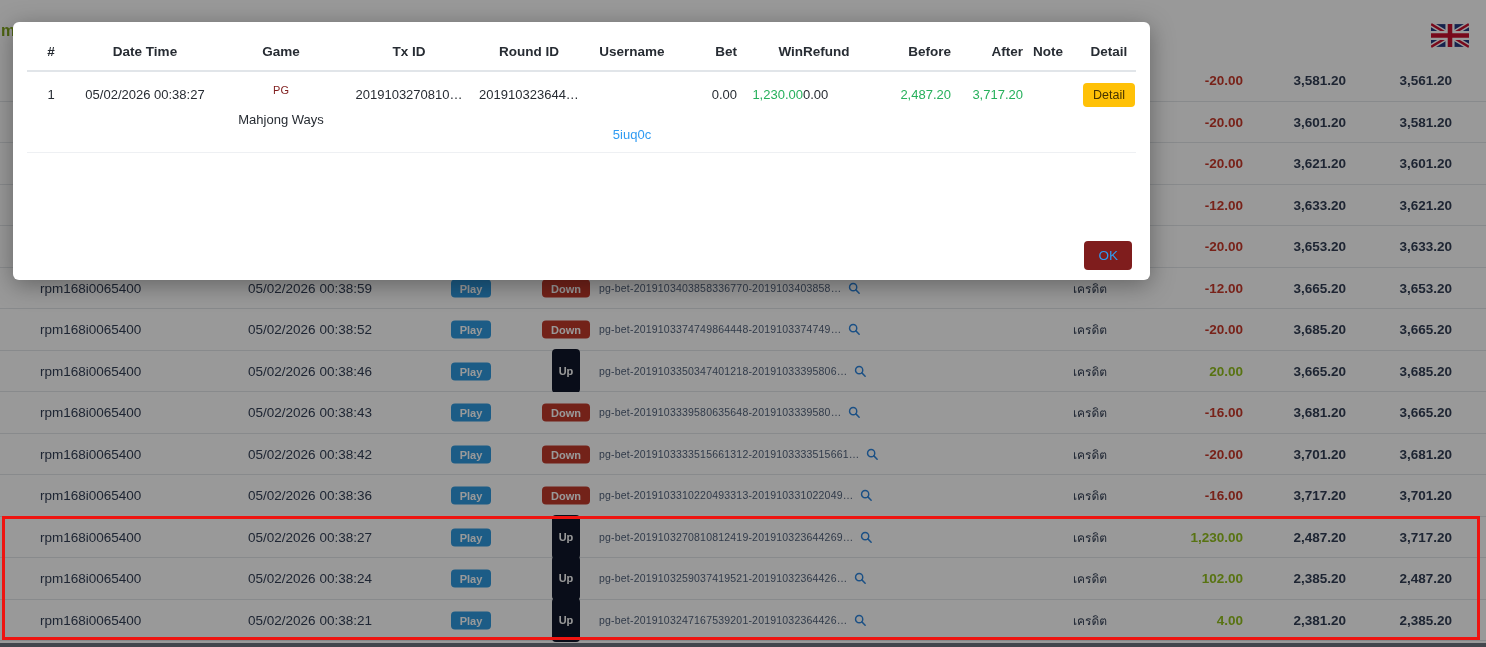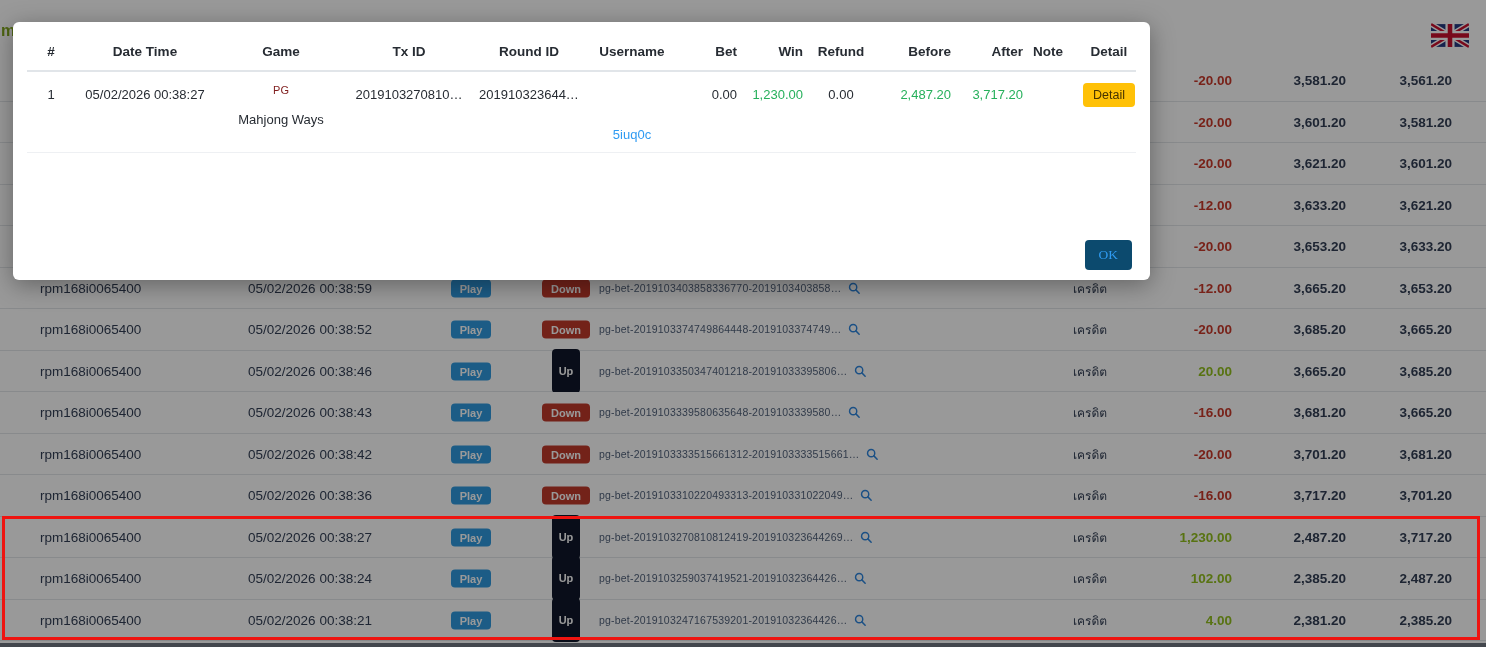--- a/index.html
+++ b/index.html
@@ -17,21 +17,21 @@
   .bg-row span { position:absolute; top:50%; transform:translateY(-50%); white-space:nowrap; }
   .c-user   { left:26px;  font-size:13.5px; color:#333f55;margin-left:14px; }
   .c-dt     { left:228px; width:164px; text-align:center; font-size:13.5px; color:#333f55; }
   .c-play   { left:440px; width:62px;  text-align:center; }
   .c-dir    { left:534px; width:64px;  text-align:center; }
   .c-tx     { left:599px; display:flex; align-items:center; gap:7px; }
   .tx-text  { position:static !important; transform:none !important; font-size:10.5px; color:#53637c; letter-spacing:.2px; }
   .search-ic{ position:static !important; transform:none !important; display:inline-flex; cursor:pointer; }
   .c-note   { left:1038px; width:104px; text-align:center; font-size:12px; color:#333f55;
               font-family:"Liberation Sans","DejaVu Sans",sans-serif; }
-  .c-amount { right:254px; width:130px; text-align:right; font-size:13.5px; font-weight:bold; }
+  .c-amount { right:243px; width:130px; text-align:right; font-size:13.5px; font-weight:bold; }
   .c-before { right:140px; width:110px; text-align:right; font-size:13.5px; font-weight:600; color:#333f55; }
   .c-after  { right:34px;  width:110px; text-align:right; font-size:13.5px; font-weight:600; color:#333f55; }
   .c-amount.neg { color:#c8392b; }
   .c-amount.pos { color:#93c01f; }
 
   .badge { display:inline-block; position:static !important; transform:none !important;
            font-size:11px; color:#fff; padding:3px 9px; border-radius:4px; font-weight:600; }
   .badge.play { background:#2f9ae0; }
   .badge.down { background:#c0392b; }
   .badge.up   { background:#0f172a; padding:16px 7px; }
@@ -52,38 +52,38 @@
             padding:0 20px 0 14px; border-bottom:1px solid #ecesf1; border-bottom:1px solid #eceef1; }
   .m-title { font-size:17px; font-weight:bold; color:#2e3d7c; }
   .m-close { color:#98a0a8; font-size:15px; font-weight:bold; cursor:pointer; line-height:1; }
   .m-body { padding:22px 14px 0 14px; }
   .mrow { display:flex; align-items:flex-start; }
   .mrow .mc { flex:0 0 auto; text-align:center; }
   .mrow .mc:nth-child(1){width:48px;} .mrow .mc:nth-child(2){width:140px;}
   .mrow .mc:nth-child(3){width:132px;} .mrow .mc:nth-child(4){width:124px;}
   .mrow .mc:nth-child(5){width:116px;} .mrow .mc:nth-child(6){width:90px;}
   .mrow .mc:nth-child(7){width:60px;text-align:right;} .mrow .mc:nth-child(8){width:66px;text-align:right;}
-  .mrow .mc:nth-child(9){width:76px;text-align:center;} .mrow .mc:nth-child(10){width:72px;text-align:right;}
+  .mrow .mc:nth-child(9){width:76px;text-align:left;} .mrow .mc:nth-child(10){width:72px;text-align:right;}
   .mrow .mc:nth-child(11){width:72px;text-align:right;} .mrow .mc:nth-child(12){width:50px;}
   .mrow .mc:nth-child(13){width:72px;}
   .m-thead { padding-bottom:11px; border-bottom:2px solid #e1e5e9; }
   .m-thead .mc { font-size:13.5px; font-weight:bold; color:#272c33; }
   .m-trow { padding:12px 0 10px 0; border-bottom:1px solid #eef0f3; }
   .m-trow .mc { font-size:13px; color:#272c33; padding-top:3px; }
   .pg { display:block; color:#7f1d1d; font-weight:normal; font-size:11px; }
   .gname { display:block; color:#272c33; font-size:13px; margin-top:16px; }
   .mc.game { padding-top:0 !important; }
   .mc.link { color:#2f9bf2; cursor:pointer;margin-top:40px; }
   .mc .green, .mc.green { color:#27b05c; }
   .detail-btn { border:0; background:#ffc107; color:#463300; font-size:12.5px;
                 padding:5px 10px; border-radius:4px; cursor:pointer; margin-top:-4px;
                 font-family:"Liberation Sans",sans-serif; }
   .m-foot { position:absolute; right:18px; bottom:10px; }
-  .ok-btn { border:0; background:#0c4a6e; color:#2f9bf2; font-size:13.5px; padding:7px 14px;
-            border-radius:4px; cursor:pointer; font-family:Liberation Serif, serif; }
+  .ok-btn { border:0; background:#7f1d1d; color:#2f9bf2; font-size:13.5px; padding:7px 14px;
+            border-radius:4px; cursor:pointer; font-family:Liberation Sans, sans-serif; }
 </style>
 </head>
 <body>
 
 <div class="stage">
 
   <div class="bg">
     <span class="brand-frag">m</span>
 
     <svg class="flag" viewBox="0 0 50 30" aria-hidden="true">

